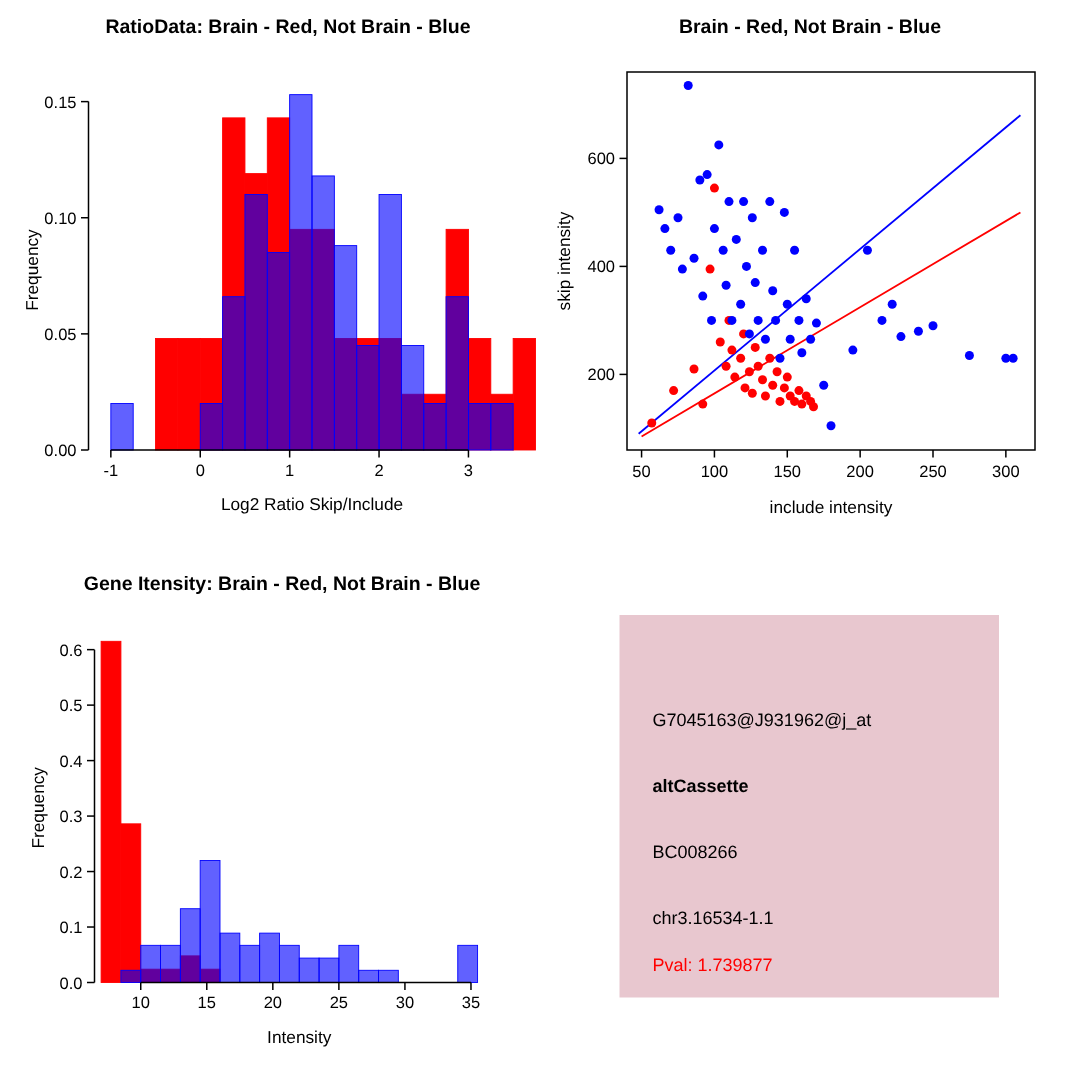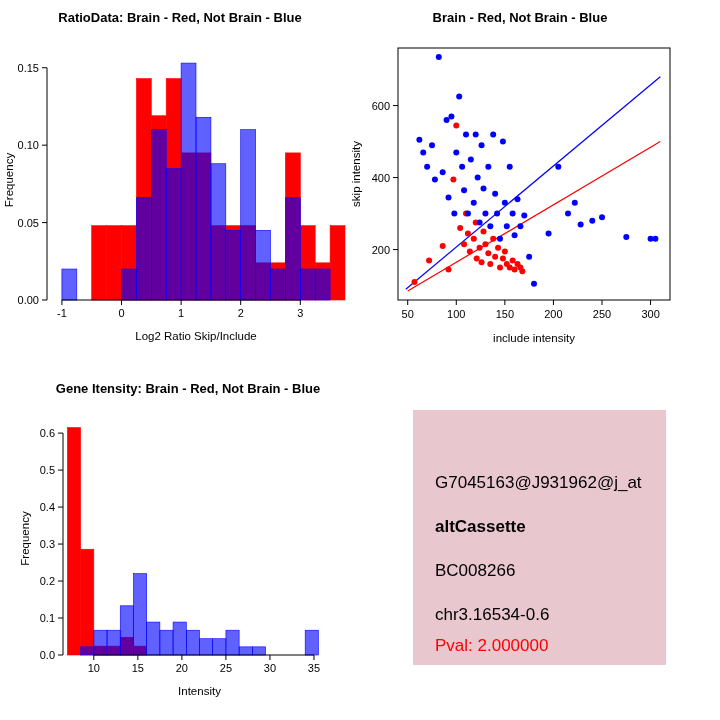--- a/index.html
+++ b/index.html
@@ -13,28 +13,28 @@
     font-weight:bold;font-size:13px;text-anchor:middle;
   }
   svg{display:block;}
   text{font-family:"Liberation Sans", sans-serif;}
   .tick{font-size:11px;}
   .infobox{
     position:absolute;left:413px;top:410px;width:253px;height:255px;
     background:#e8c7cf;
   }
   .infobox .line{
-    position:absolute;left:22px;font-size:17px;color:#000;
+    position:absolute;left:22px;font-size:12px;color:#000;
   }
   .infobox .pval{color:#ff0000;}
 </style>
 </head>
 <body>
 
-<div class="panel" style="left:0;top:0;width:360px;height:360px;">
+<div class="panel" style="left:0;top:0;width:360px;height:360px;padding-left:12px;">
   <svg width="360" height="360" viewBox="0 0 360 360">
     <text class="ptitle" x="180" y="22">RatioData: Brain - Red, Not Brain - Blue</text>
     <g id="ratio-plot">
         <rect x="91.69999999999999" y="225.67741935483872" width="14.900000000000006" height="74.32258064516128" fill="#ff0000" stroke="#ff0000" stroke-width="0.6" fill-opacity="1"></rect>
         <rect x="106.6" y="225.67741935483872" width="14.900000000000006" height="74.32258064516128" fill="#ff0000" stroke="#ff0000" stroke-width="0.6" fill-opacity="1"></rect>
         <rect x="121.5" y="225.67741935483872" width="14.899999999999977" height="74.32258064516128" fill="#ff0000" stroke="#ff0000" stroke-width="0.6" fill-opacity="1"></rect>
         <rect x="136.39999999999998" y="78.58064516129033" width="14.900000000000034" height="221.41935483870967" fill="#ff0000" stroke="#ff0000" stroke-width="0.6" fill-opacity="1"></rect>
         <rect x="151.3" y="115.74193548387098" width="14.899999999999977" height="184.25806451612902" fill="#ff0000" stroke="#ff0000" stroke-width="0.6" fill-opacity="1"></rect>
         <rect x="166.2" y="78.58064516129033" width="14.900000000000006" height="221.41935483870967" fill="#ff0000" stroke="#ff0000" stroke-width="0.6" fill-opacity="1"></rect>
         <rect x="181.1" y="152.90322580645162" width="14.900000000000006" height="147.09677419354838" fill="#ff0000" stroke="#ff0000" stroke-width="0.6" fill-opacity="1"></rect>
@@ -82,21 +82,21 @@
         <line x1="47" y1="145.1612903225806" x2="42" y2="145.1612903225806" stroke="#000" stroke-width="1"></line>
         <text x="39" y="149.1612903225806" text-anchor="end" font-size="11" class="tick">0.10</text>
         <line x1="47" y1="67.74193548387098" x2="42" y2="67.74193548387098" stroke="#000" stroke-width="1"></line>
         <text x="39" y="71.74193548387098" text-anchor="end" font-size="11" class="tick">0.15</text>
         <text x="196" y="340" text-anchor="middle" font-size="11.5">Log2 Ratio Skip/Include</text>
         <text x="13" y="180" text-anchor="middle" font-size="11.5" transform="rotate(-90 13 180)">Frequency</text>
       </g>
   </svg>
 </div>
 
-<div class="panel" style="left:340px;top:0;width:360px;height:360px;">
+<div class="panel" style="left:360px;top:0;width:360px;height:360px;">
   <svg width="360" height="360" viewBox="0 0 360 360">
     <text class="ptitle" x="180" y="22">Brain - Red, Not Brain - Blue</text>
     <g id="scatter-plot">
         <rect x="58" y="48" width="272" height="252" fill="none" stroke="#000" stroke-width="1"></rect>
         <line x1="65.77142857142857" y1="289.2" x2="320.2857142857143" y2="76.80000000000001" stroke="#0000ff" stroke-width="1.2"></line>
         <line x1="67.71428571428571" y1="291" x2="320.2857142857143" y2="141.6" stroke="#ff0000" stroke-width="1.2"></line>
         <circle cx="74.5142857142857" cy="282" r="3" fill="#ff0000"></circle>
         <circle cx="89.08571428571429" cy="260.4" r="3" fill="#ff0000"></circle>
         <circle cx="102.68571428571428" cy="246" r="3" fill="#ff0000"></circle>
         <circle cx="108.51428571428572" cy="269.4" r="3" fill="#ff0000"></circle>
@@ -261,15 +261,15 @@
         <text x="183.5" y="335" text-anchor="middle" font-size="11.5">Intensity</text>
         <text x="13" y="178.5" text-anchor="middle" font-size="11.5" transform="rotate(-90 13 178.5)">Frequency</text>
       </g>
   </svg>
 </div>
 
 <div class="infobox">
   <div class="line" style="top:63px;">G7045163@J931962@j_at</div>
   <div class="line" style="top:107px;font-weight:bold;">altCassette</div>
   <div class="line" style="top:151px;">BC008266</div>
-  <div class="line" style="top:195px;">chr3.16534-0.6</div>
-  <div class="line pval" style="top:226px;">Pval: 2.000000</div>
+  <div class="line" style="top:195px;">chr3.16534-1.1</div>
+  <div class="line pval" style="top:226px;">Pval: 1.739877</div>
 </div>
 
 </body></html>

